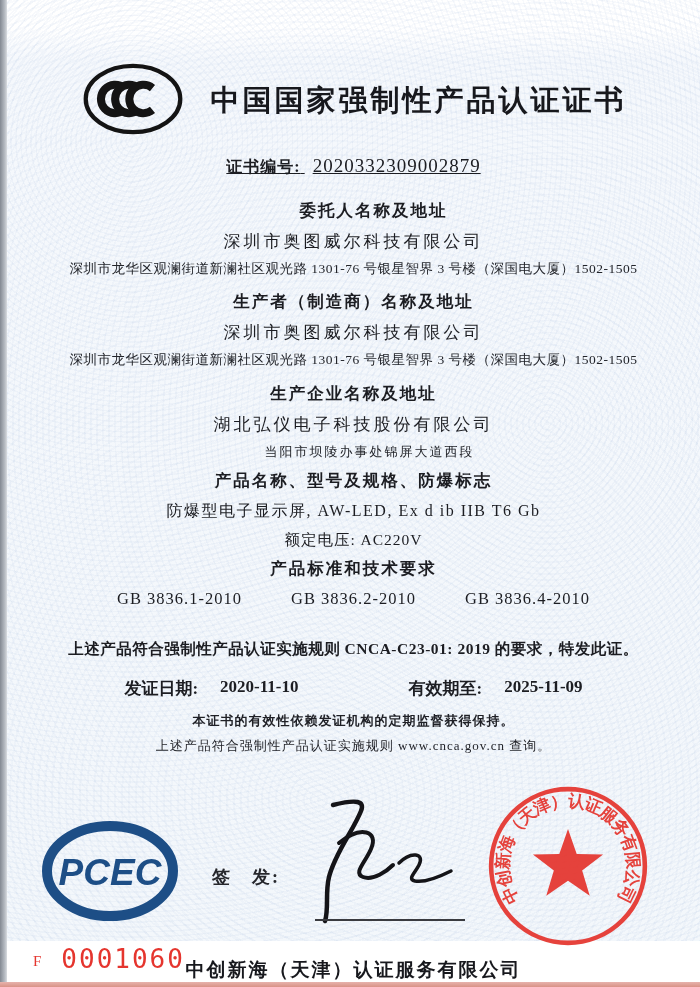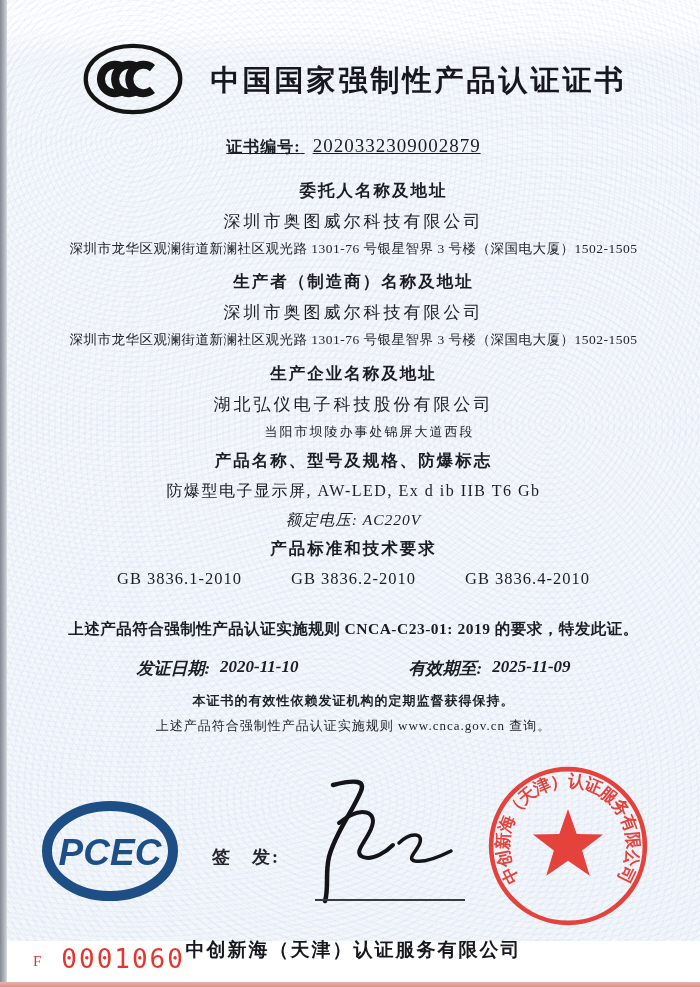--- a/index.html
+++ b/index.html
@@ -18,51 +18,51 @@
     background:
       repeating-radial-gradient(circle at 18% 15%, rgba(110,145,200,0.055) 0 1.5px, rgba(255,255,255,0) 1.5px 5px),
       repeating-radial-gradient(circle at 78% 45%, rgba(110,145,200,0.05) 0 1.5px, rgba(255,255,255,0) 1.5px 6px),
       repeating-radial-gradient(circle at 45% 85%, rgba(110,145,200,0.045) 0 2px, rgba(255,255,255,0) 2px 7px),
       linear-gradient(180deg,#ffffff 0 28px,#f5f8fc 60px,#f3f7fb);
   }
   .content{position:relative;width:100%;height:100%;text-align:center;}
 
   .header-row{
     display:flex;align-items:center;justify-content:center;gap:26px;
-    padding-top:40px;
+    padding-top:60px;
   }
   .ccc-logo{flex:0 0 auto;}
   .cert-title{
     font-size:29px;font-weight:700;letter-spacing:3px;color:#17181d;
   }
   .certno-row{margin-top:13px;font-size:16px;text-decoration:underline;}
   .certno-label{font-weight:700;letter-spacing:1px;}
   .certno-value{font-size:19px;margin-left:8px;letter-spacing:1px;}
 
   .sec-heading{margin-top:0;font-size:16.5px;font-weight:700;letter-spacing:2px;}
   .h-applicant{margin-top:22px;padding-left:40px;}
   .name-line{margin-top:8px;font-size:17px;letter-spacing:3px;}
   .addr-line{margin-top:7px;font-size:13.5px;letter-spacing:0.5px;color:#22242a;}
   .h-manufacturer{margin-top:13px;}
   .h-factory{margin-top:14px;}
   .factory-addr{font-size:13px;letter-spacing:2px;padding-left:32px;}
   .h-product{margin-top:9px;}
   .product-line{margin-top:9px;font-size:16px;letter-spacing:1.5px;}
-  .voltage-line{margin-top:8px;font-size:15.5px;letter-spacing:1px;font-style:italic;}
+  .voltage-line{margin-top:8px;font-size:15.5px;letter-spacing:1px;}
   .h-standards{margin-top:7px;}
   .standards-row{margin-top:9px;font-size:16.5px;letter-spacing:1px;}
   .standards-row span{margin:0 22px;}
 
   .statement-line{margin-top:30px;font-size:15.5px;font-weight:700;letter-spacing:0.5px;}
 
   .dates-row{
     margin-top:17px;display:flex;justify-content:center;gap:110px;
     font-size:17px;font-weight:700;
   }
-  .dates-row .pair{display:flex;gap:10px;font-style:italic;}
+  .dates-row .pair{display:flex;gap:22px;}
   .note-line{margin-top:12px;font-size:13px;font-weight:700;letter-spacing:1px;color:#1f2026;}
   .note-line.second{margin-top:7px;font-weight:400;}
 
   .sig-row{position:relative;margin-top:28px;height:172px;}
   .pcec-logo{position:absolute;left:32px;top:36px;}
   .sign-label{
     position:absolute;left:205px;top:82px;font-size:18px;font-weight:700;
     letter-spacing:2px;color:#26272c;
   }
   .signature-wrap{position:absolute;left:288px;top:8px;width:180px;height:140px;}

